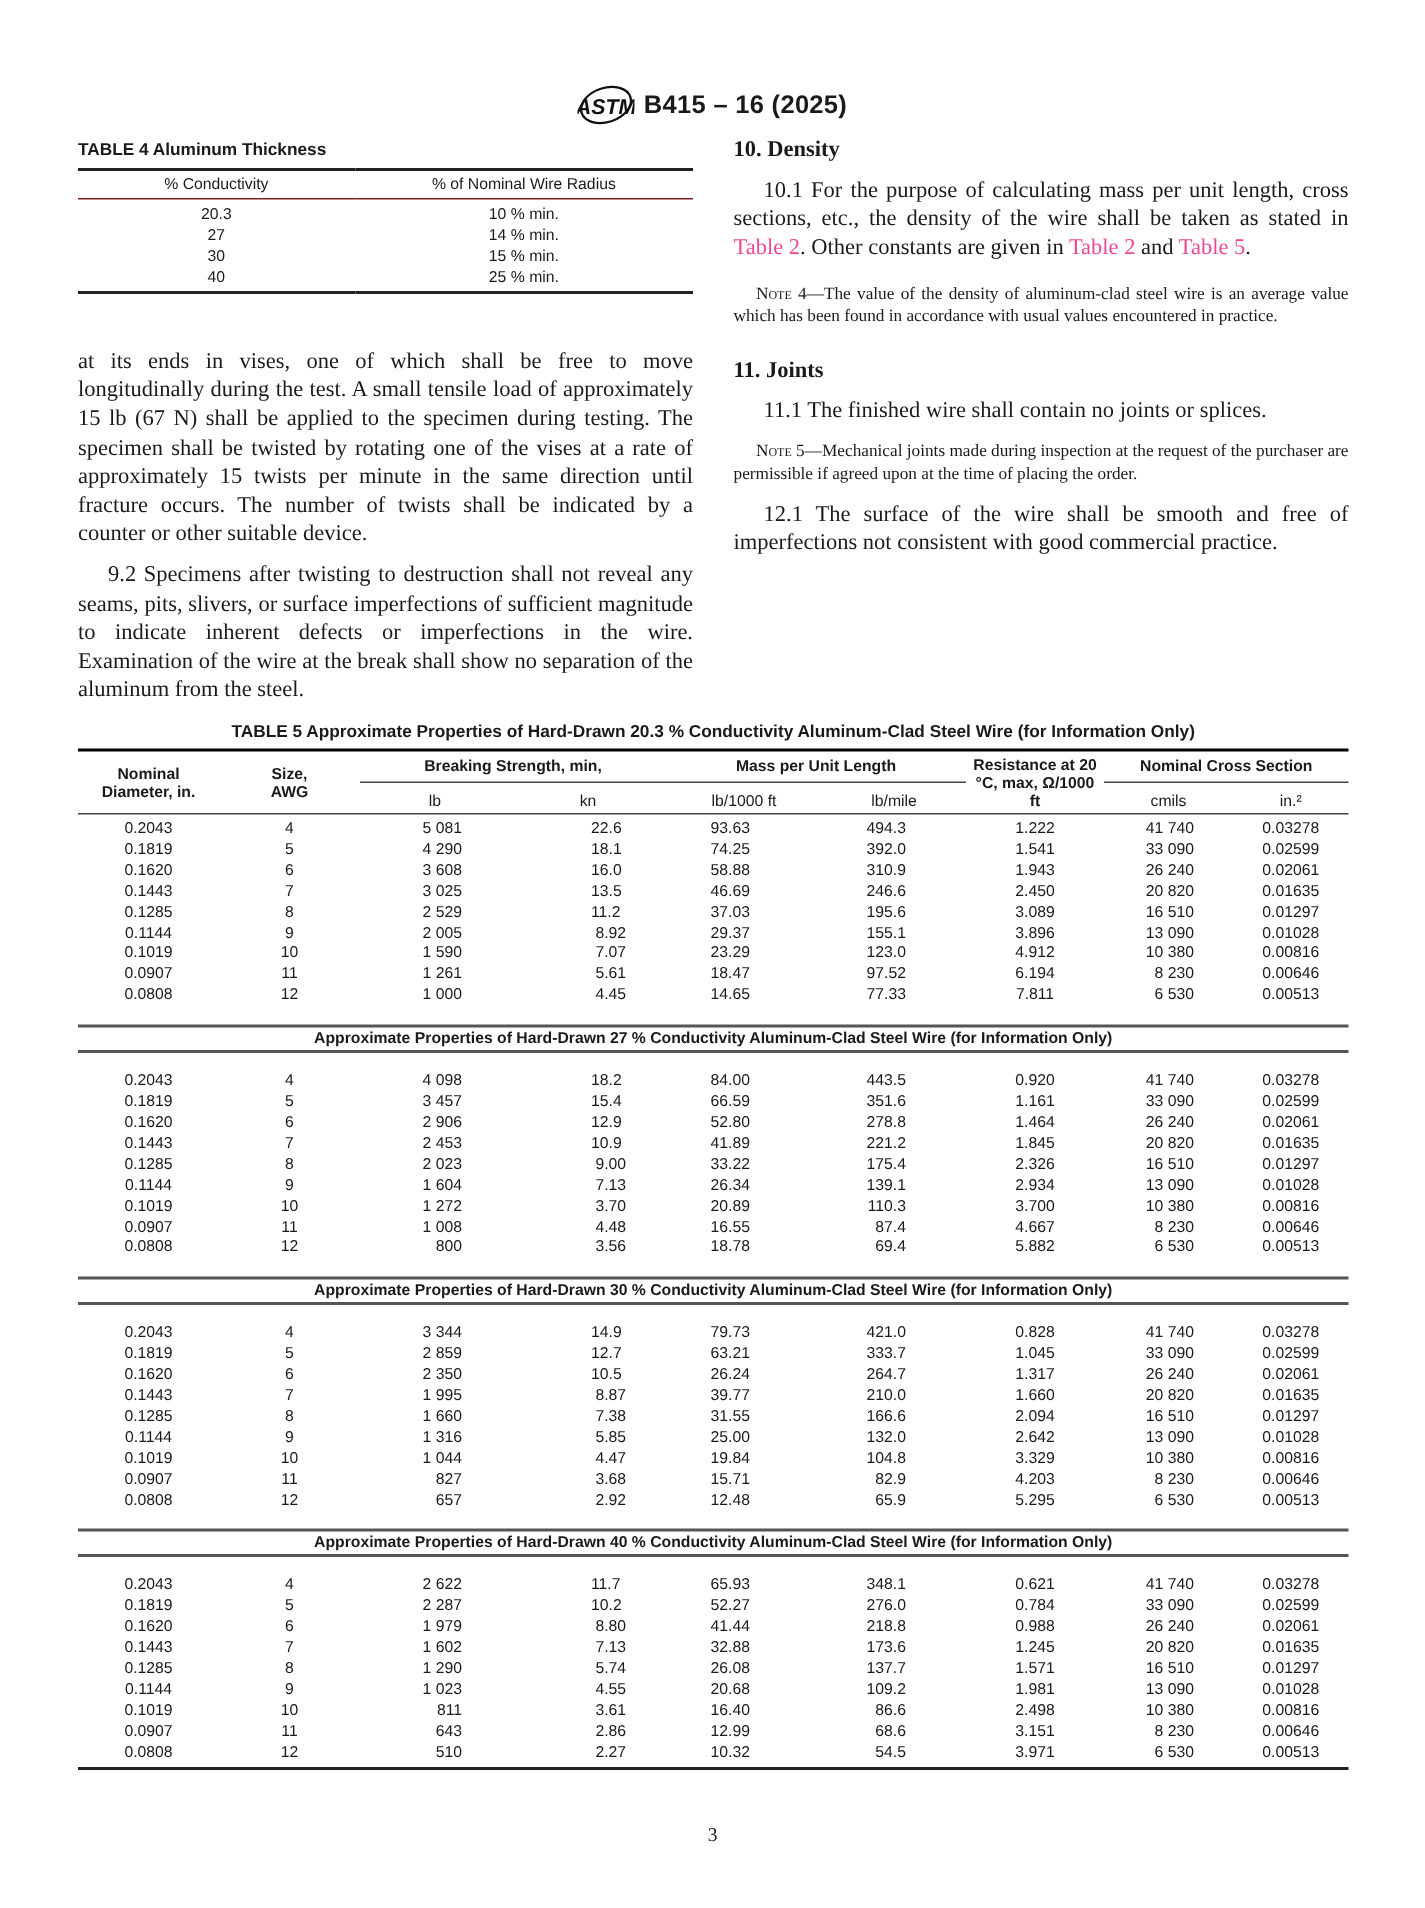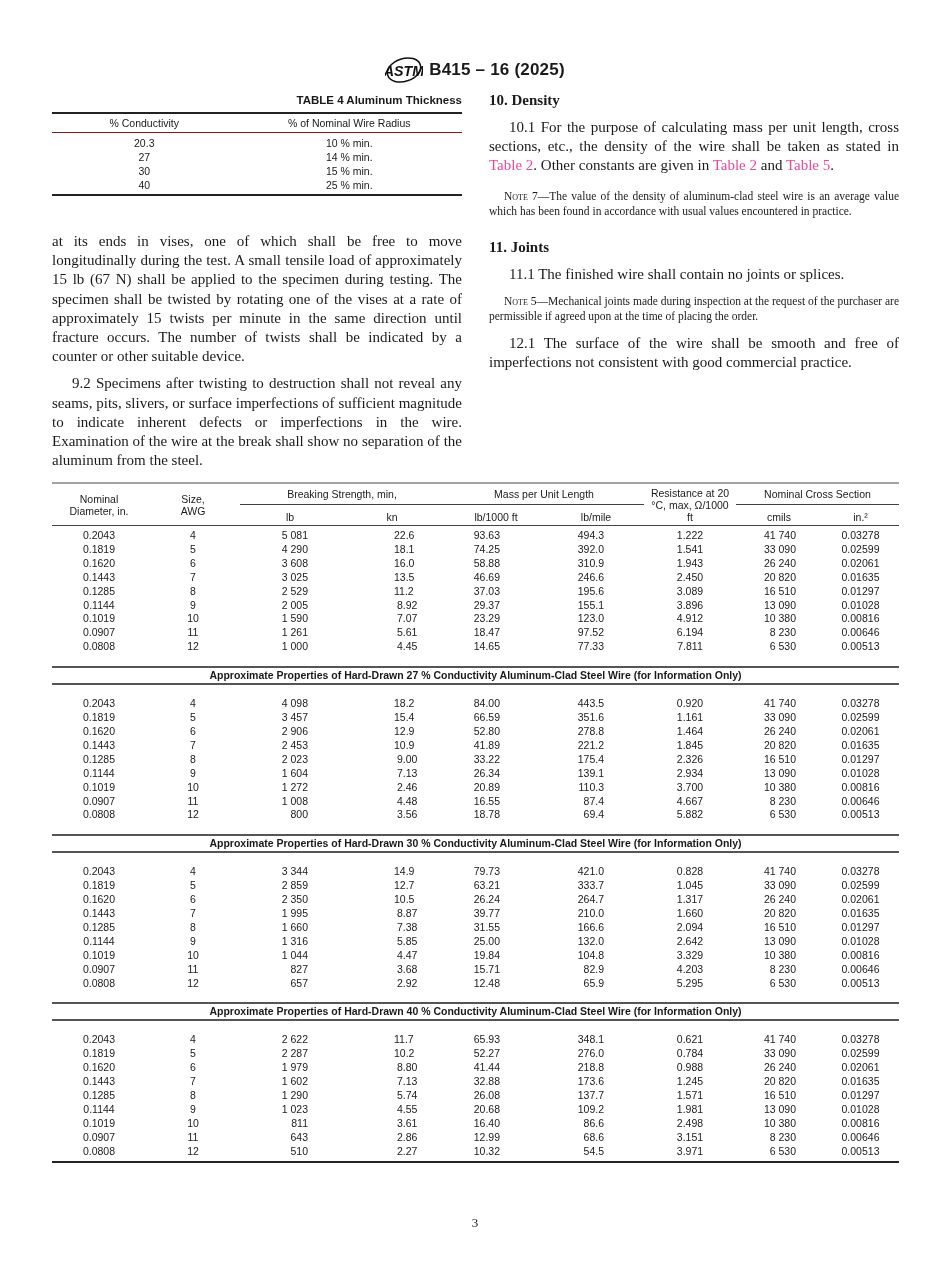--- a/index.html
+++ b/index.html
@@ -8,21 +8,21 @@
   
   .page-header { position: absolute; top: 55px; left: 0; width: 950px; display: flex; justify-content: center; align-items: center; text-align: center; }
   .logo { width: 38px; height: 30px; margin-right: 6px; }
   .doc-id { font-family: "Liberation Sans", sans-serif; font-weight: bold; font-size: 17px; letter-spacing: 0.2px; }
 
   
   .col-left { position: absolute; left: 52px; top: 92px; width: 410px; }
   .col-right { position: absolute; left: 489px; top: 92px; width: 410px; }
 
   
-  .t4-title { font-family: "Liberation Sans", sans-serif; font-weight: bold; font-size: 11.5px; text-align: right; margin: 2px 0 6px 0; }
+  .t4-title { font-family: "Liberation Sans", sans-serif; font-weight: bold; font-size: 11.5px; text-align: left; margin: 2px 0 6px 0; }
   table.t4 { width: 100%; border-collapse: collapse; font-family: "Liberation Sans", sans-serif; font-size: 10.5px; }
   table.t4 thead th { font-weight: normal; border-top: 2px solid #222; border-bottom: 1px solid #7f1d1d; padding: 3px 0 3px 0; }
   table.t4 tbody td { text-align: center; padding: 0; line-height: 14px; }
   table.t4 tbody tr:first-child td { padding-top: 3px; }
   table.t4 tbody tr:last-child td { border-bottom: 2px solid #222; padding-bottom: 2px; }
   table.t4 th.c1, table.t4 td.c1 { width: 45%; }
 
   .para { font-family: "Liberation Serif", serif; font-size: 15px; line-height: 19.2px; text-align: justify; margin: 0; }
   .indent { text-indent: 20px; }
   .left-body { margin-top: 36px; }
@@ -31,21 +31,21 @@
   .section-title { font-family: "Liberation Serif", serif; font-weight: bold; font-size: 15px; margin: 0; }
   .note { font-family: "Liberation Serif", serif; font-size: 11.5px; line-height: 15.5px; text-align: justify; margin: 0; text-indent: 15px; }
   .note .smallcaps { font-variant: small-caps; }
   .link { color: #ec4899; }
 
   
   .t5-wrap { position: absolute; left: 52px; top: 482px; width: 847px; }
   .t5-title { font-family: "Liberation Sans", sans-serif; font-weight: bold; font-size: 11.5px; text-align: center; margin-bottom: 5px; }
   table.t5 { width: 100%; border-collapse: collapse; font-family: "Liberation Sans", sans-serif; font-size: 10.5px; }
   table.t5 th { font-weight: normal; text-align: center; line-height: 12px; padding: 0; }
-  table.t5 thead tr.h1 th { border-top: 2px solid #a3a3a3; padding-top: 3px; }
+  table.t5 thead tr.h1 th { border-top: 2px solid #000000; padding-top: 3px; font-weight: bold; }
   table.t5 thead tr.h2 th { padding-bottom: 2px; }
   table.t5 thead tr.h2 { border-bottom: 1px solid #444; }
   table.t5 th.grp { border-bottom: 1px solid #444; padding-bottom: 4px; }
   table.t5 td { padding: 0; line-height: 13.9px; white-space: pre; }
   td.n-dia { text-align: center; }
   td.n-awg { text-align: center; }
   td.n-lb { text-align: right; padding-right: 32px !important; }
   td.n-kn { text-align: left; padding-left: 54px !important; }
   td.n-lbk { text-align: right; padding-right: 48px !important; }
   td.n-lbm { text-align: right; padding-right: 40px !important; }
@@ -104,33 +104,34 @@
     <p class="para indent">9.2 Specimens after twisting to destruction shall not reveal any seams, pits, slivers, or surface imperfections of sufficient magnitude to indicate inherent defects or imperfections in the wire. Examination of the wire at the break shall show no separation of the aluminum from the steel.</p>
   </div>
 </div>
 
 <div class="col-right">
   <h3 class="section-title">10. Density</h3>
   <p class="para indent" style="margin-top:9px;">
     <span>10.1 For the purpose of calculating mass per unit length, cross sections, etc., the density of the wire shall be taken as stated in </span><span class="link">Table 2</span><span>. Other constants are given in </span><span class="link">Table 2</span><span> and </span><span class="link">Table 5</span><span>.</span>
   </p>
   <p class="note" style="margin-top:13px;">
-    <span class="smallcaps">Note 7</span><span>—The value of the density of aluminum-clad steel wire is an average value which has been found in accordance with usual values encountered in practice.</span>
+    <span class="smallcaps">Note 4</span><span>—The value of the density of aluminum-clad steel wire is an average value which has been found in accordance with usual values encountered in practice.</span>
   </p>
 
   <h3 class="section-title" style="margin-top:19px;">11. Joints</h3>
   <p class="para indent" style="margin-top:9px;">11.1 The finished wire shall contain no joints or splices.</p>
   <p class="note" style="margin-top:10px;">
     <span class="smallcaps">Note 5</span><span>—Mechanical joints made during inspection at the request of the purchaser are permissible if agreed upon at the time of placing the order.</span>
   </p>
 
   <p class="para indent" style="margin-top:9px;">12.1 The surface of the wire shall be smooth and free of imperfections not consistent with good commercial practice.</p>
 </div>
 
 <div class="t5-wrap">
+  <div class="t5-title">TABLE 5 Approximate Properties of Hard-Drawn 20.3 % Conductivity Aluminum-Clad Steel Wire (for Information Only)</div>
   <table class="t5">
     <colgroup>
       <col style="width:94px">
         <col style="width:94px">
         <col style="width:100px">
         <col style="width:104px">
         <col style="width:104px">
         <col style="width:96px">
         <col style="width:92px">
         <col style="width:86px">
@@ -326,21 +327,21 @@
           <td class="n-lbk">26.34</td>
           <td class="n-lbm">139.1</td>
           <td class="n-res">2.934</td>
           <td class="n-cm">13 090</td>
           <td class="n-in">0.01028</td>
         </tr>
         <tr>
           <td class="n-dia">0.1019</td>
           <td class="n-awg">10</td>
           <td class="n-lb">1 272</td>
-          <td class="n-kn"> 2.46</td>
+          <td class="n-kn"> 3.70</td>
           <td class="n-lbk">20.89</td>
           <td class="n-lbm">110.3</td>
           <td class="n-res">3.700</td>
           <td class="n-cm">10 380</td>
           <td class="n-in">0.00816</td>
         </tr>
         <tr>
           <td class="n-dia">0.0907</td>
           <td class="n-awg">11</td>
           <td class="n-lb">1 008</td>

